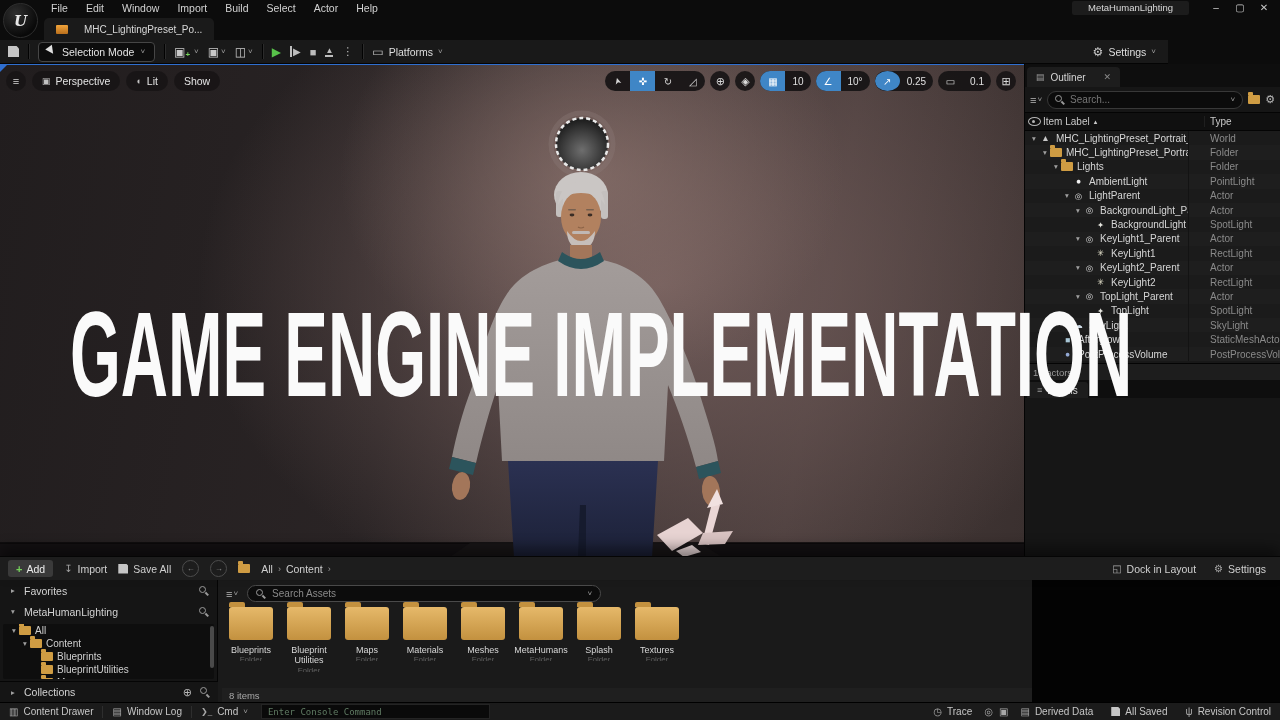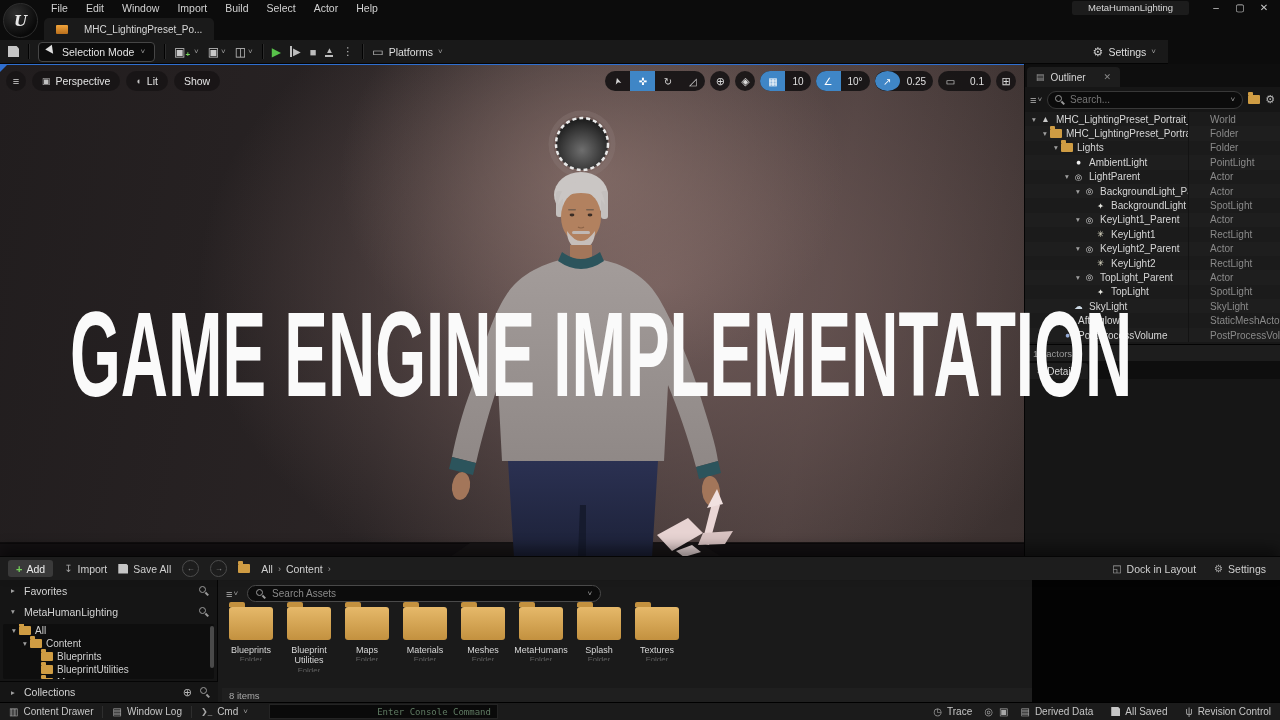--- a/index.html
+++ b/index.html
@@ -142,22 +142,22 @@
   .tile-sub{font-size:8px;color:#9a9a9a;opacity:.55;height:6px;overflow:hidden;}
   .items-bar{position:absolute;left:222px;bottom:0;width:810px;height:14px;background:#1f1f1f;display:flex;
              align-items:center;padding-left:7px;font-size:9.5px;color:#a8a8a8;box-sizing:border-box;}
   .cb-black{position:absolute;left:1032px;top:0;width:248px;height:122px;background:#030303;}
   
   .statusbar{position:absolute;left:0;top:702px;width:1280px;height:18px;background:#1b1b1b;border-top:1px solid #000;
              display:flex;align-items:center;font-size:10px;color:#c6c6c6;z-index:6;box-sizing:border-box;}
   .sb-item{display:flex;align-items:center;gap:5px;padding:0 9px;height:100%;}
   .sb-ico{color:#a8a8a8;font-size:10px;}
   .sb-sep{width:1px;height:12px;background:#2e2e2e;}
-  .console{width:215px;height:13px;background:#0a0a0a;border:1px solid #242424;margin-left:12px;display:flex;
-           align-items:center;padding:0 6px;font-family:"DejaVu Sans Mono",monospace;font-size:9px;color:#5f7a62;justify-content:flex-end;}
+  .console{width:215px;height:13px;background:#0a0a0a;border:1px solid #242424;margin-left:4px;display:flex;
+           align-items:center;padding:0 6px;font-family:"DejaVu Sans Mono",monospace;font-size:9px;color:#5f7a62;}
   .sb-right{margin-left:auto;display:flex;align-items:center;}
   
   .overlay-title{position:absolute;left:70px;top:294px;z-index:40;color:#fafafa;font-size:120px;font-weight:bold;
                  white-space:nowrap;line-height:1;transform:scaleX(.545);transform-origin:left top;}
 </style>
 </head>
 <body>
 
 <div id="root">
 
@@ -347,20 +347,30 @@
         <span class="chev">˅</span>
       </div>
       <div class="searchbox">
         <span class="mag"></span>
         <span>Search...</span>
         <span class="chev">˅</span>
       </div>
       <span class="mini-folder"></span>
       <span class="icon-btn">⚙</span>
     </div>
+    <div class="o-header">
+      <span class="eye-cell">
+          <span class="eye"></span>
+        </span>
+      <span class="lbl">
+        <span>Item Label</span>
+        <span class="sort">▴</span>
+      </span>
+      <span class="typ">Type</span>
+    </div>
     <div class="o-tree" id="outlinerTree">
         <div class="o-row" style="padding-left: 4px;">
           <span class="o-arrow">▾</span>
           <span class="o-ico" style="color: rgb(201, 201, 201);">▲</span>
           <span class="o-label">MHC_LightingPreset_Portrait_RT (Editor)</span>
           <span class="o-type">World</span>
         </div>
         <div class="o-row alt" style="padding-left: 15px;">
           <span class="o-arrow">▾</span>
           <span class="mini-folder"></span>

